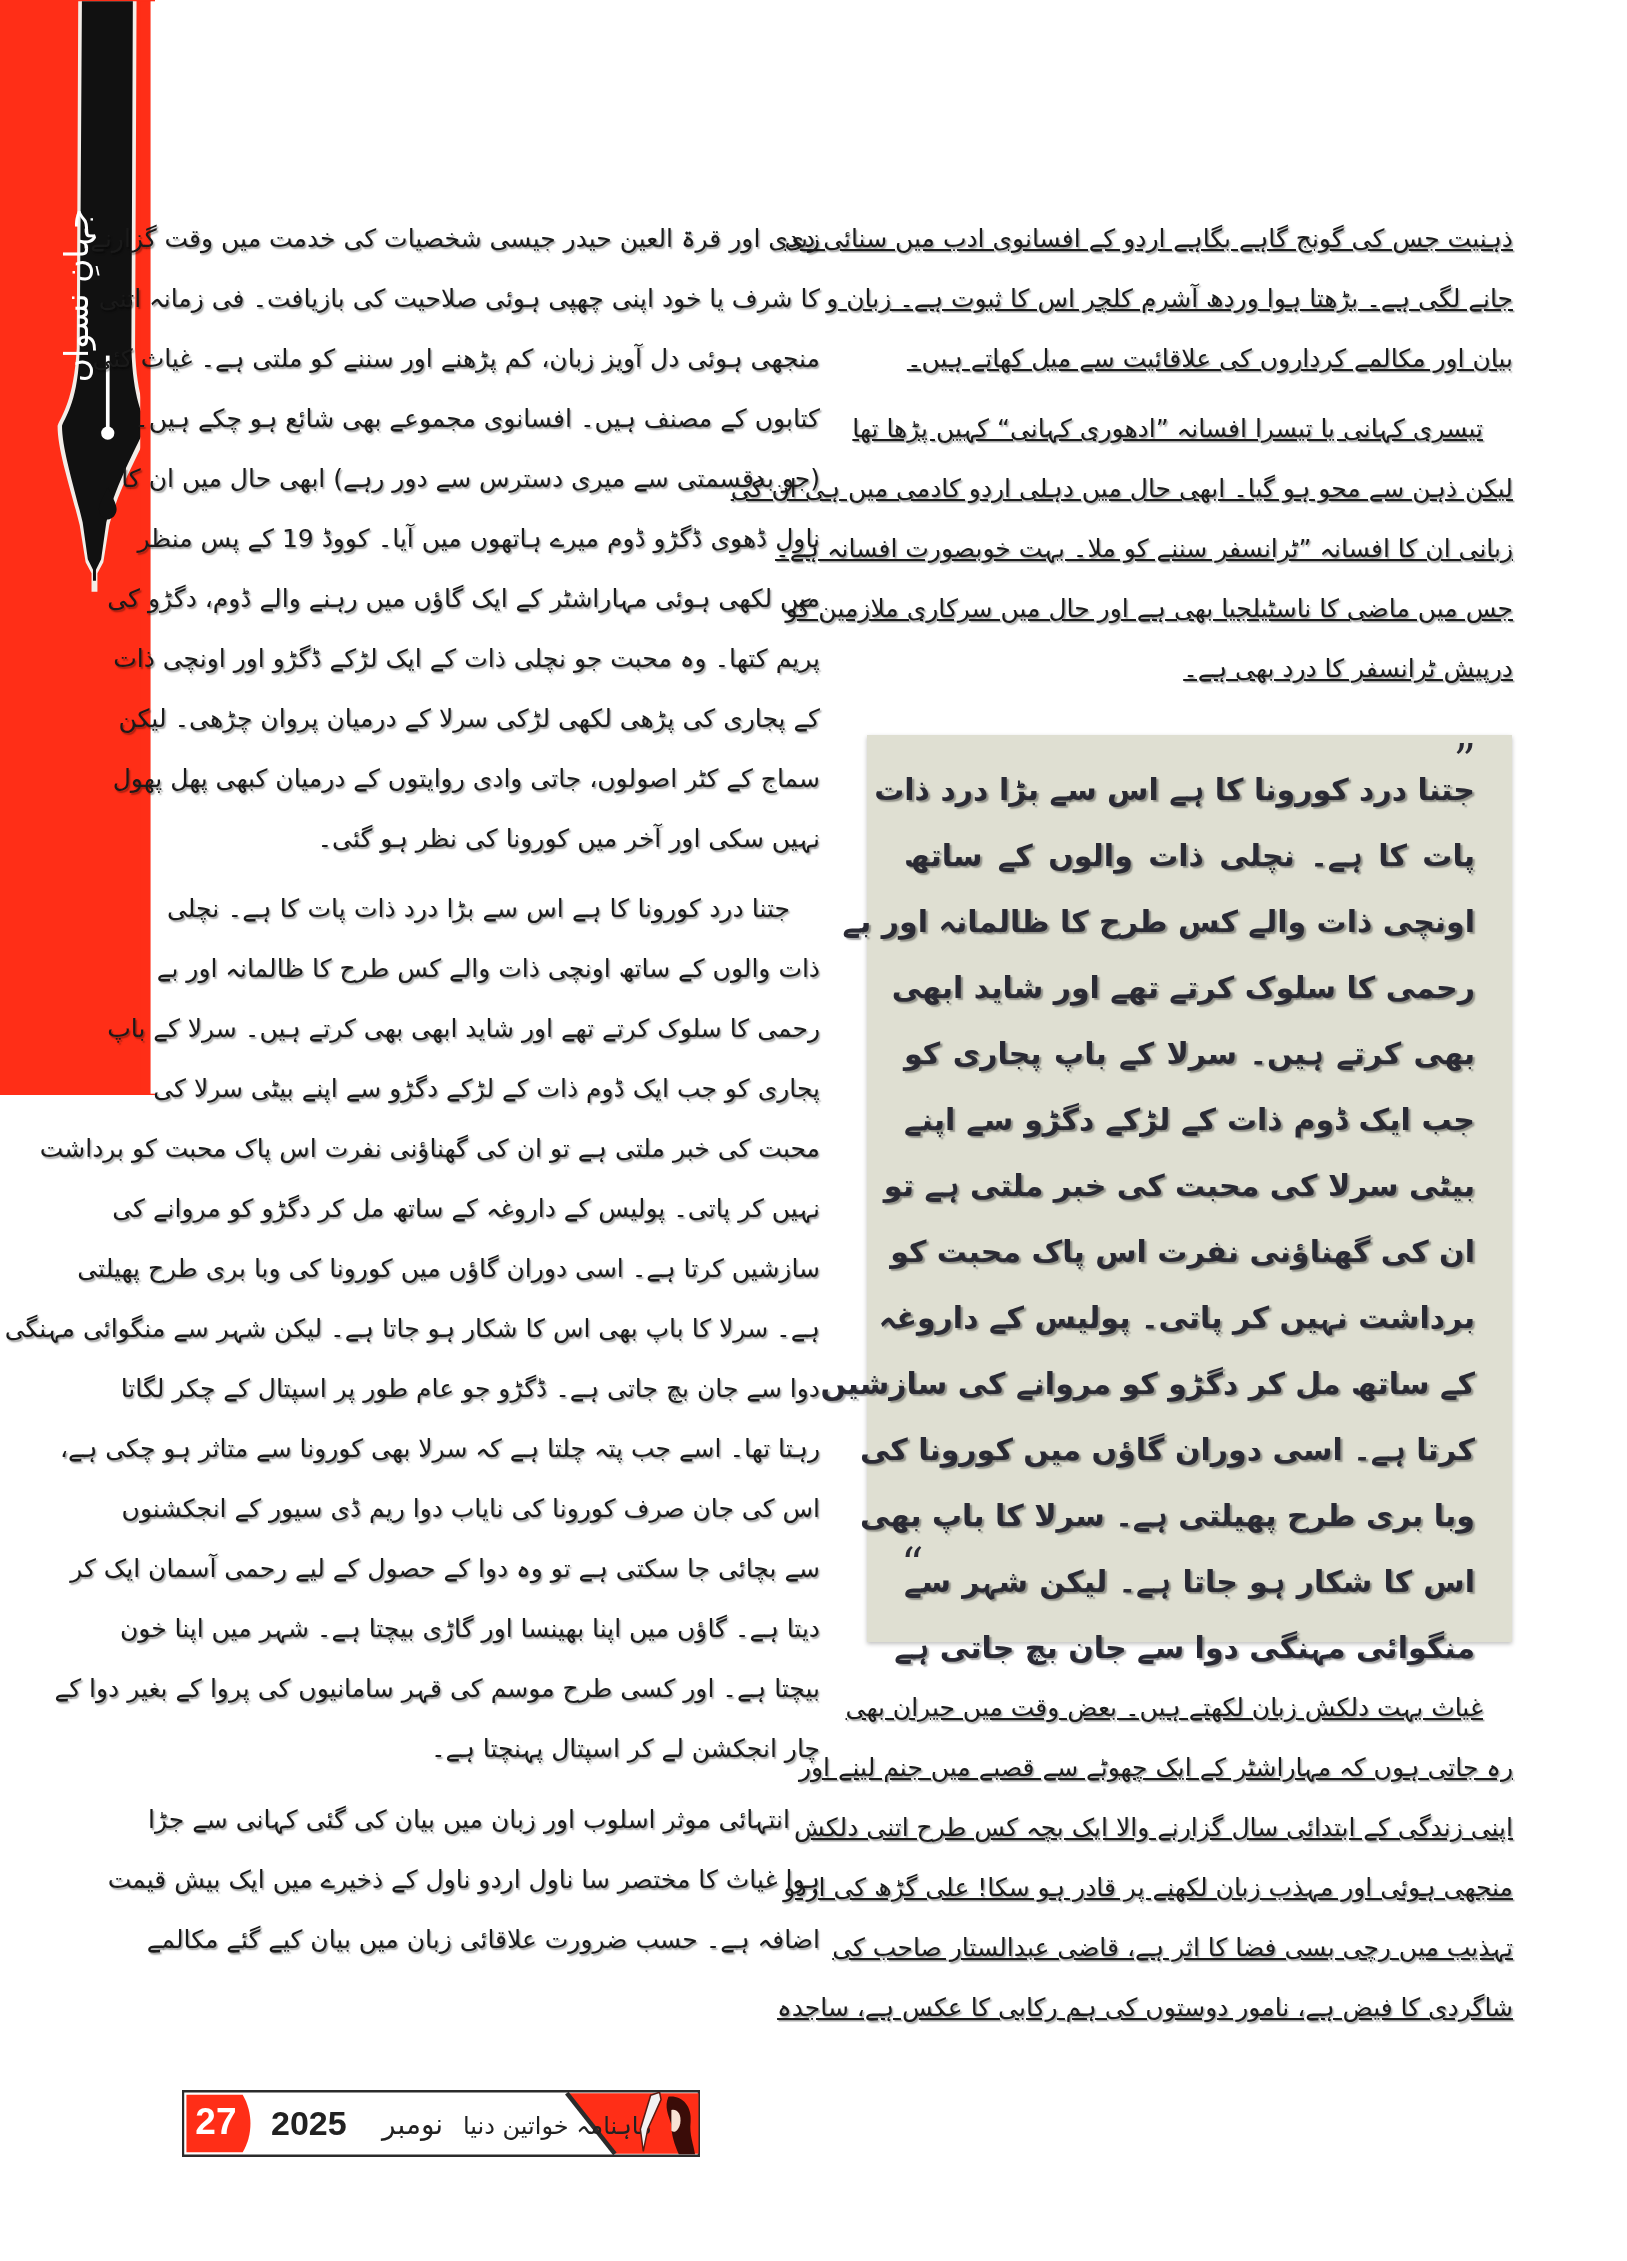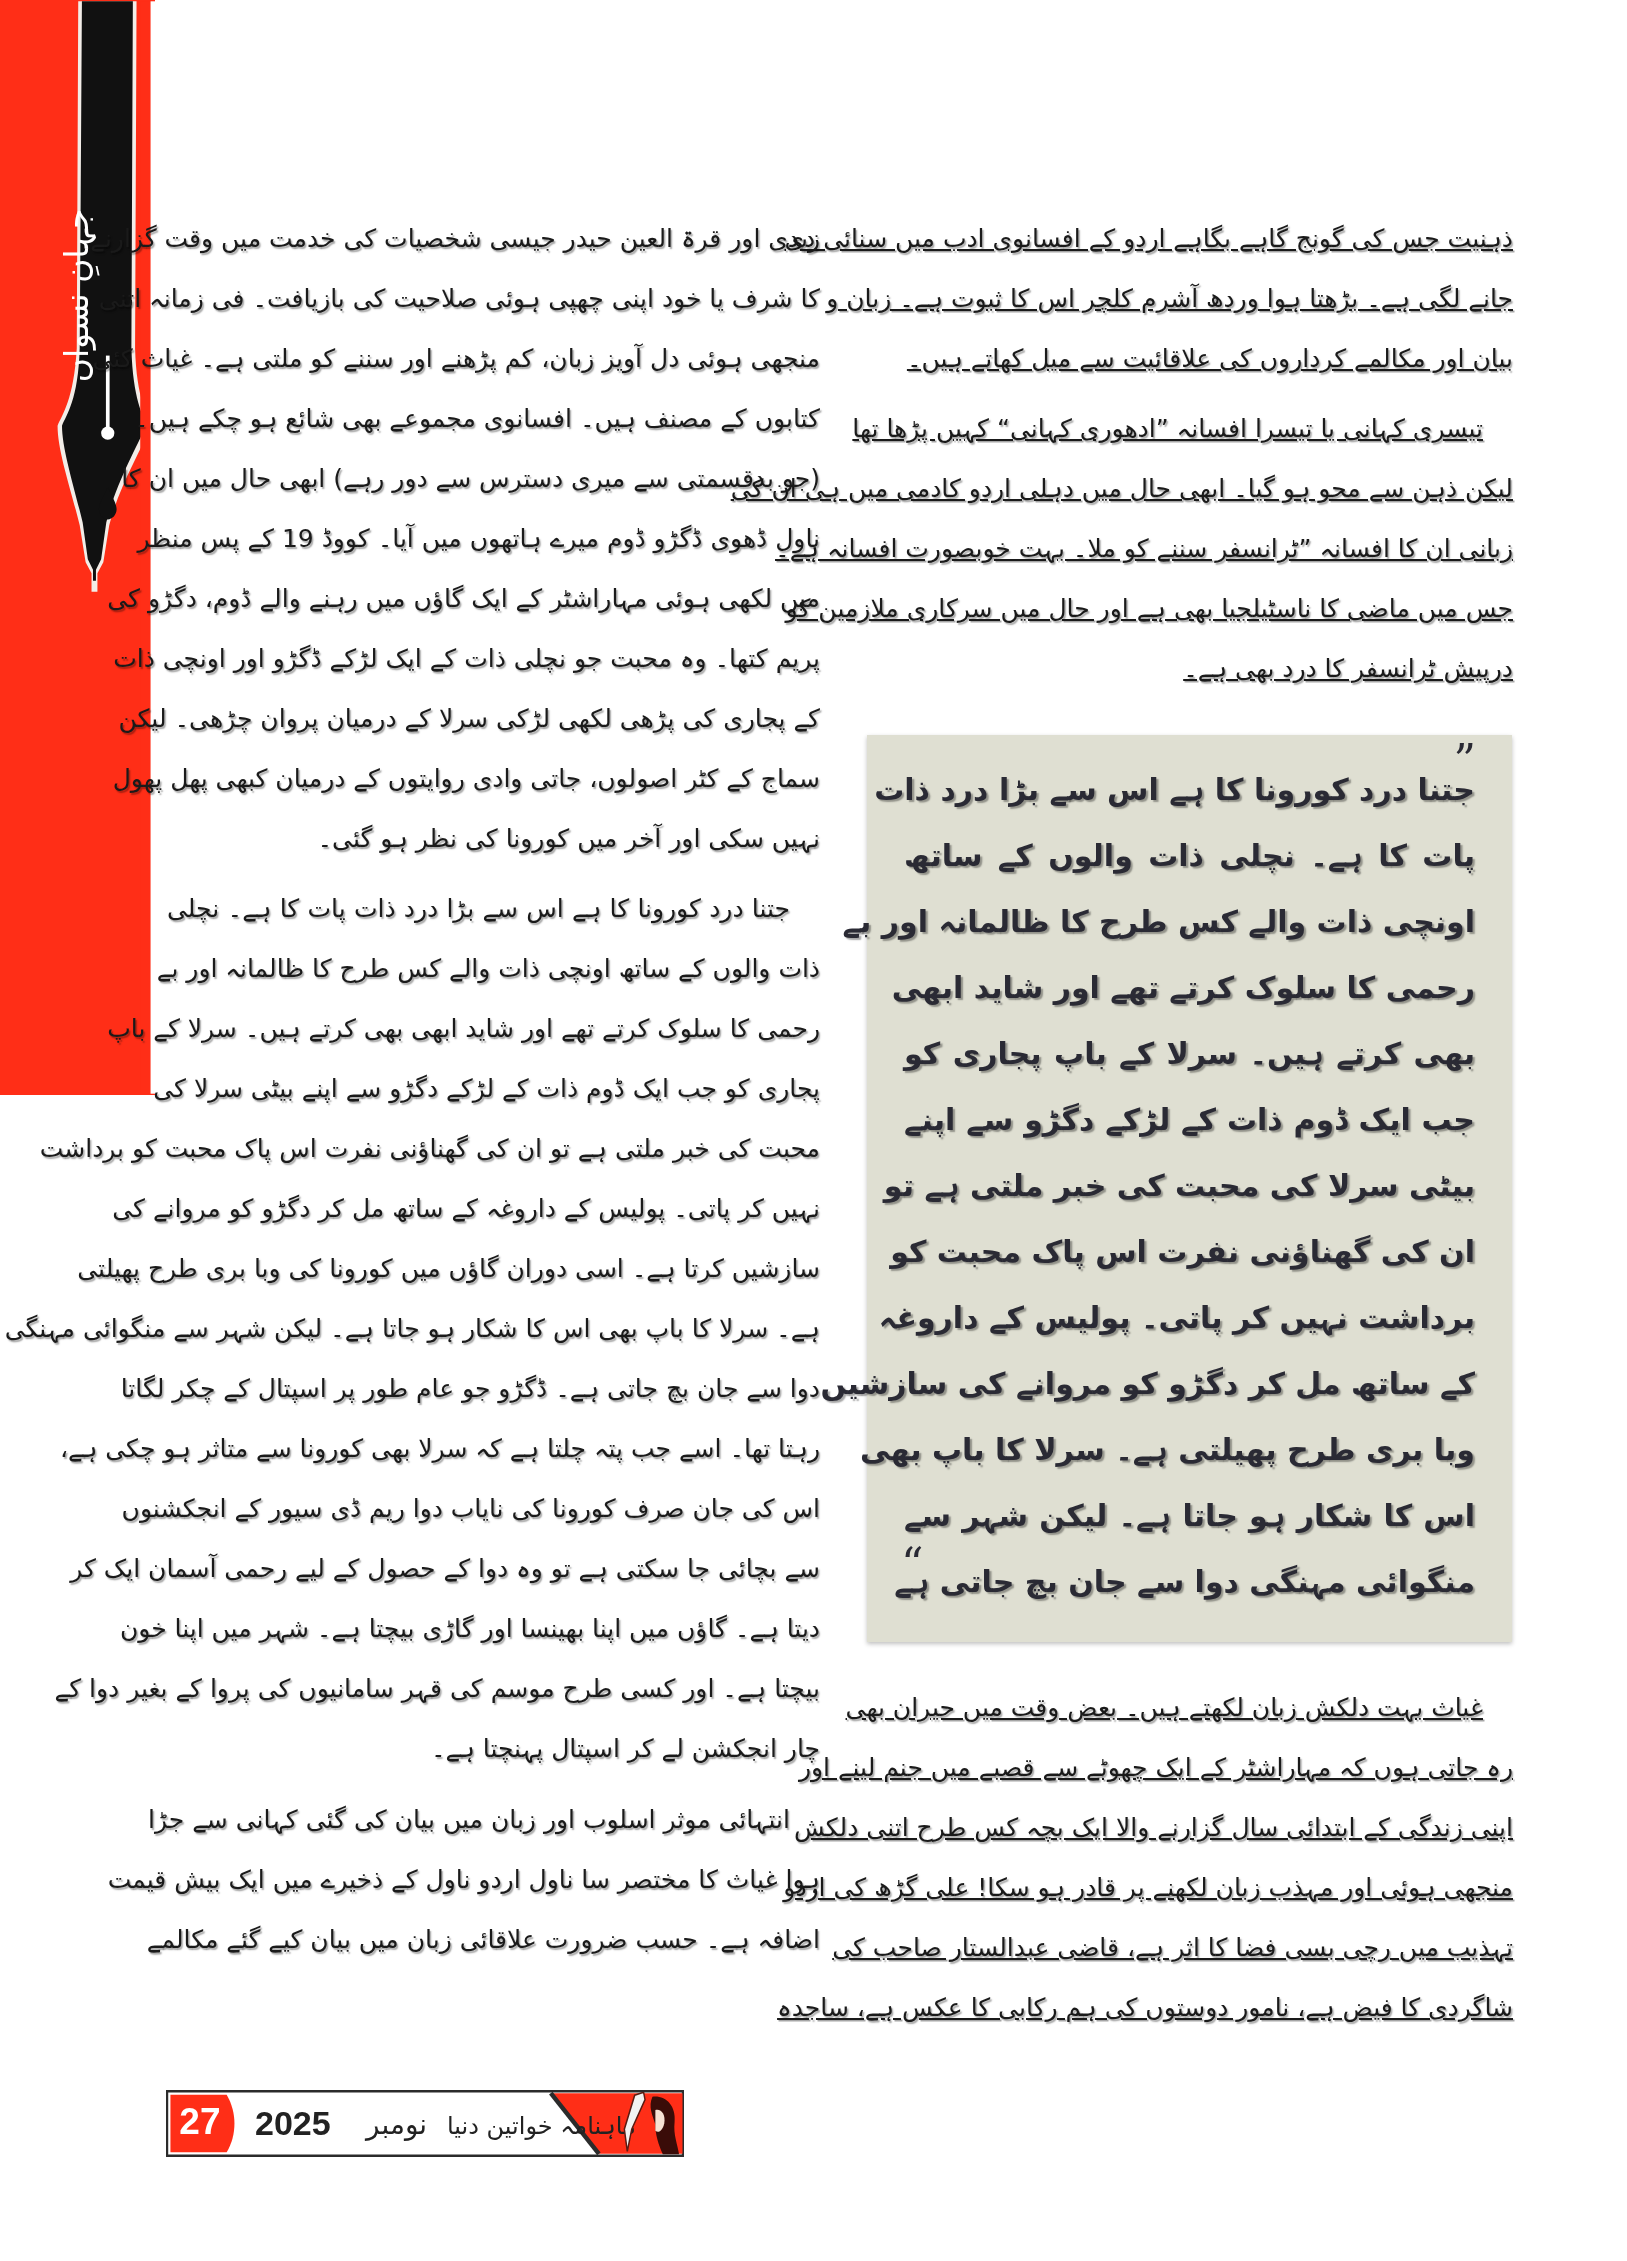--- a/index.html
+++ b/index.html
@@ -30,21 +30,21 @@
       background:#dfdfd2; box-shadow:0 2.2px 4.4px rgba(0,0,0,0.25); }
   .quote-text { position:absolute; left:37px; top:22px; width:571px; direction:rtl;
       font-family:"DejaVu Sans", sans-serif; font-weight:bold; font-size:30px;
       line-height:66px; color:#2a2a34; }
   .quote-text .line { text-shadow:2.2px 2.2px 1.5px rgba(0,0,0,0.35); }
   .quote-mark { position:absolute; font-family:"DejaVu Serif", serif; font-size:44px; color:#2a2a34; }
   .qm-open { right:36px; top:0px; }
   .qm-close { left:34px; top:803px; }
 
   
-  .footer { position:absolute; left:166px; top:2090px; width:518px; height:49px; }
+  .footer { position:absolute; left:182px; top:2090px; width:518px; height:49px; }
   .footer .frame { position:absolute; left:0; top:0; width:518px; height:67px; }
   .page-num { position:absolute; left:4.4px; top:6px; width:59px; height:52px;
       color:#ffffff; font-family:"Liberation Sans", sans-serif; font-weight:bold; font-size:37px;
       line-height:52px; text-align:center; }
   .year { position:absolute; left:89px; top:7.4px; font-family:"Liberation Sans", sans-serif;
       font-weight:bold; font-size:34px; line-height:52px; color:#222; }
   .month { position:absolute; left:200px; top:9px; direction:rtl; font-size:28px; line-height:52px; color:#222;text-align:right; }
   .magazine { position:absolute; left:281px; top:10.4px; direction:rtl; font-size:24px; line-height:52px; color:#222; white-space:nowrap; }
   .footer-logo { position:absolute; left:448px; top:1.5px; width:68px; height:64px; }
 </style>
@@ -87,20 +87,21 @@
     <span class="line">جتنا درد کورونا کا ہے اس سے بڑا درد ذات</span>
     <span class="line">پات کا ہے۔ نچلی ذات والوں کے ساتھ</span>
     <span class="line">اونچی ذات والے کس طرح کا ظالمانہ اور بے</span>
     <span class="line">رحمی کا سلوک کرتے تھے اور شاید ابھی</span>
     <span class="line">بھی کرتے ہیں۔ سرلا کے باپ پجاری کو</span>
     <span class="line">جب ایک ڈوم ذات کے لڑکے دگڑو سے اپنے</span>
     <span class="line">بیٹی سرلا کی محبت کی خبر ملتی ہے تو</span>
     <span class="line">ان کی گھناؤنی نفرت اس پاک محبت کو</span>
     <span class="line">برداشت نہیں کر پاتی۔ پولیس کے داروغہ</span>
     <span class="line">کے ساتھ مل کر دگڑو کو مروانے کی سازشیں</span>
+    <span class="line">کرتا ہے۔ اسی دوران گاؤں میں کورونا کی</span>
     <span class="line">وبا بری طرح پھیلتی ہے۔ سرلا کا باپ بھی</span>
     <span class="line">اس کا شکار ہو جاتا ہے۔ لیکن شہر سے</span>
     <span class="line last">منگوائی مہنگی دوا سے جان بچ جاتی ہے</span>
   </div>
   <span class="quote-mark qm-close">“</span>
 </div>
 
 <div class="column col-right" style="top:1678px;">
   <p>
     <span class="line" style="padding-right:30px">غیاث بہت دلکش زبان لکھتے ہیں۔ بعض وقت میں حیران بھی</span>

